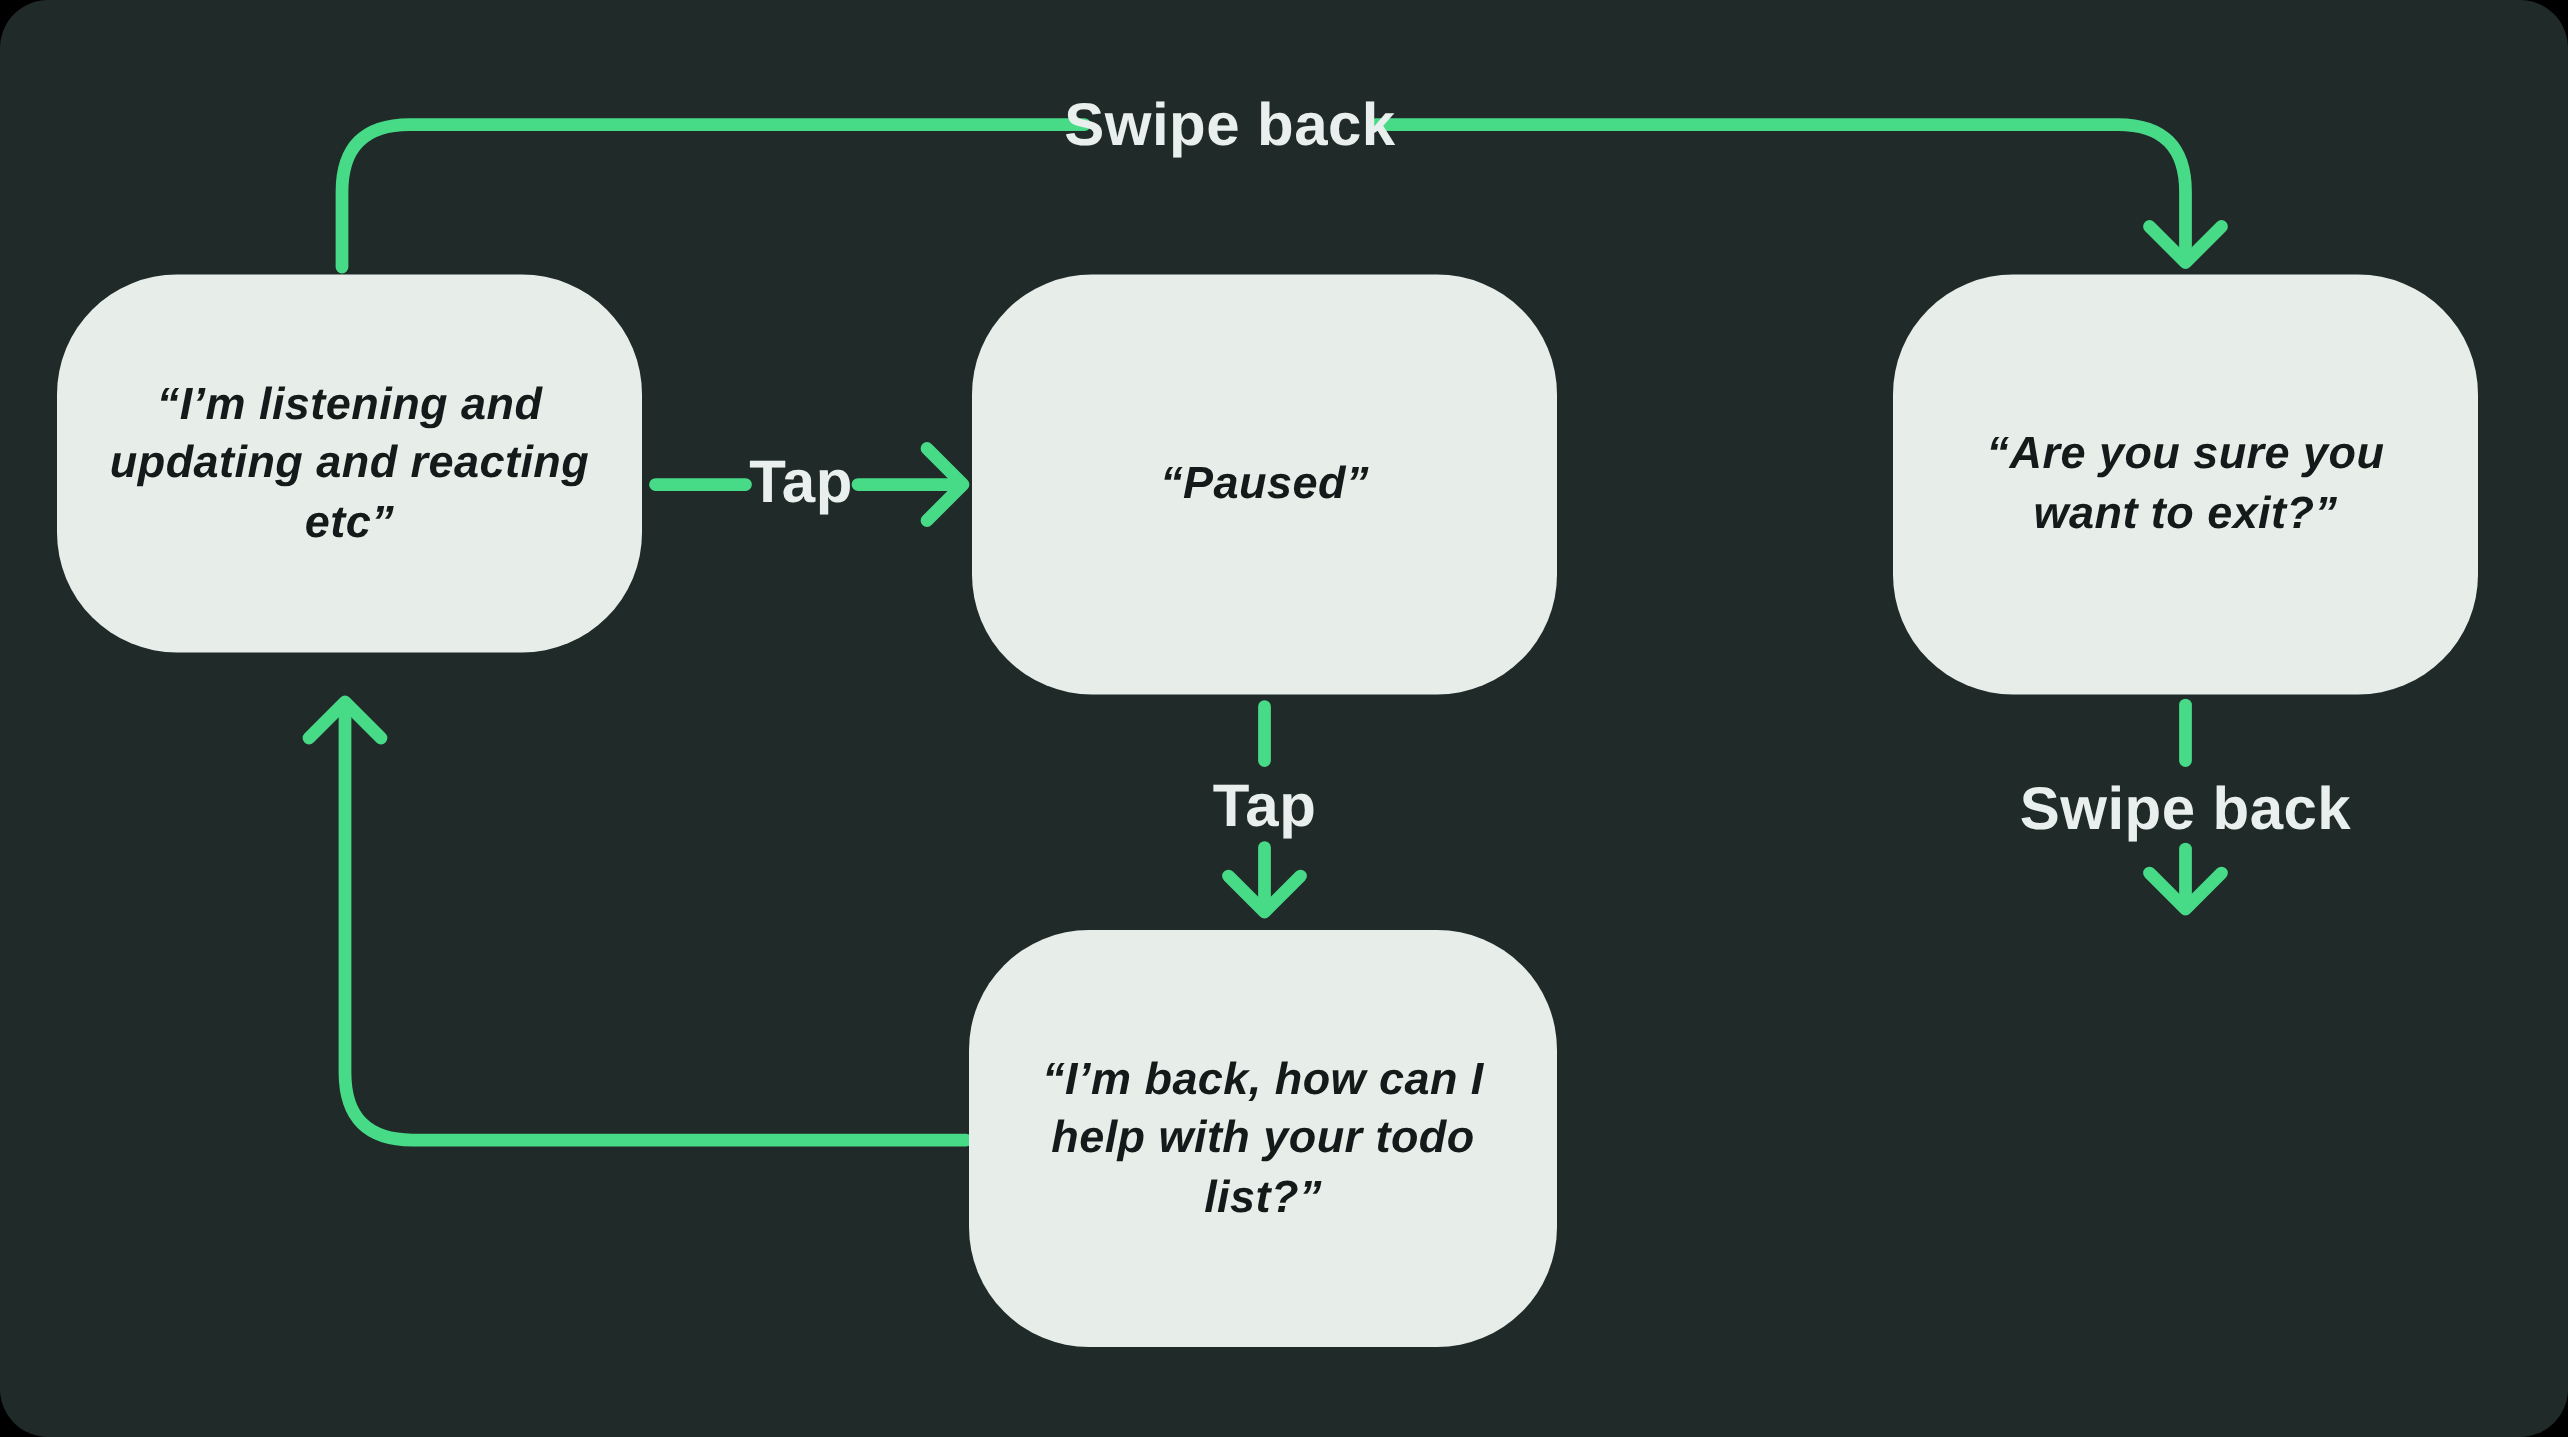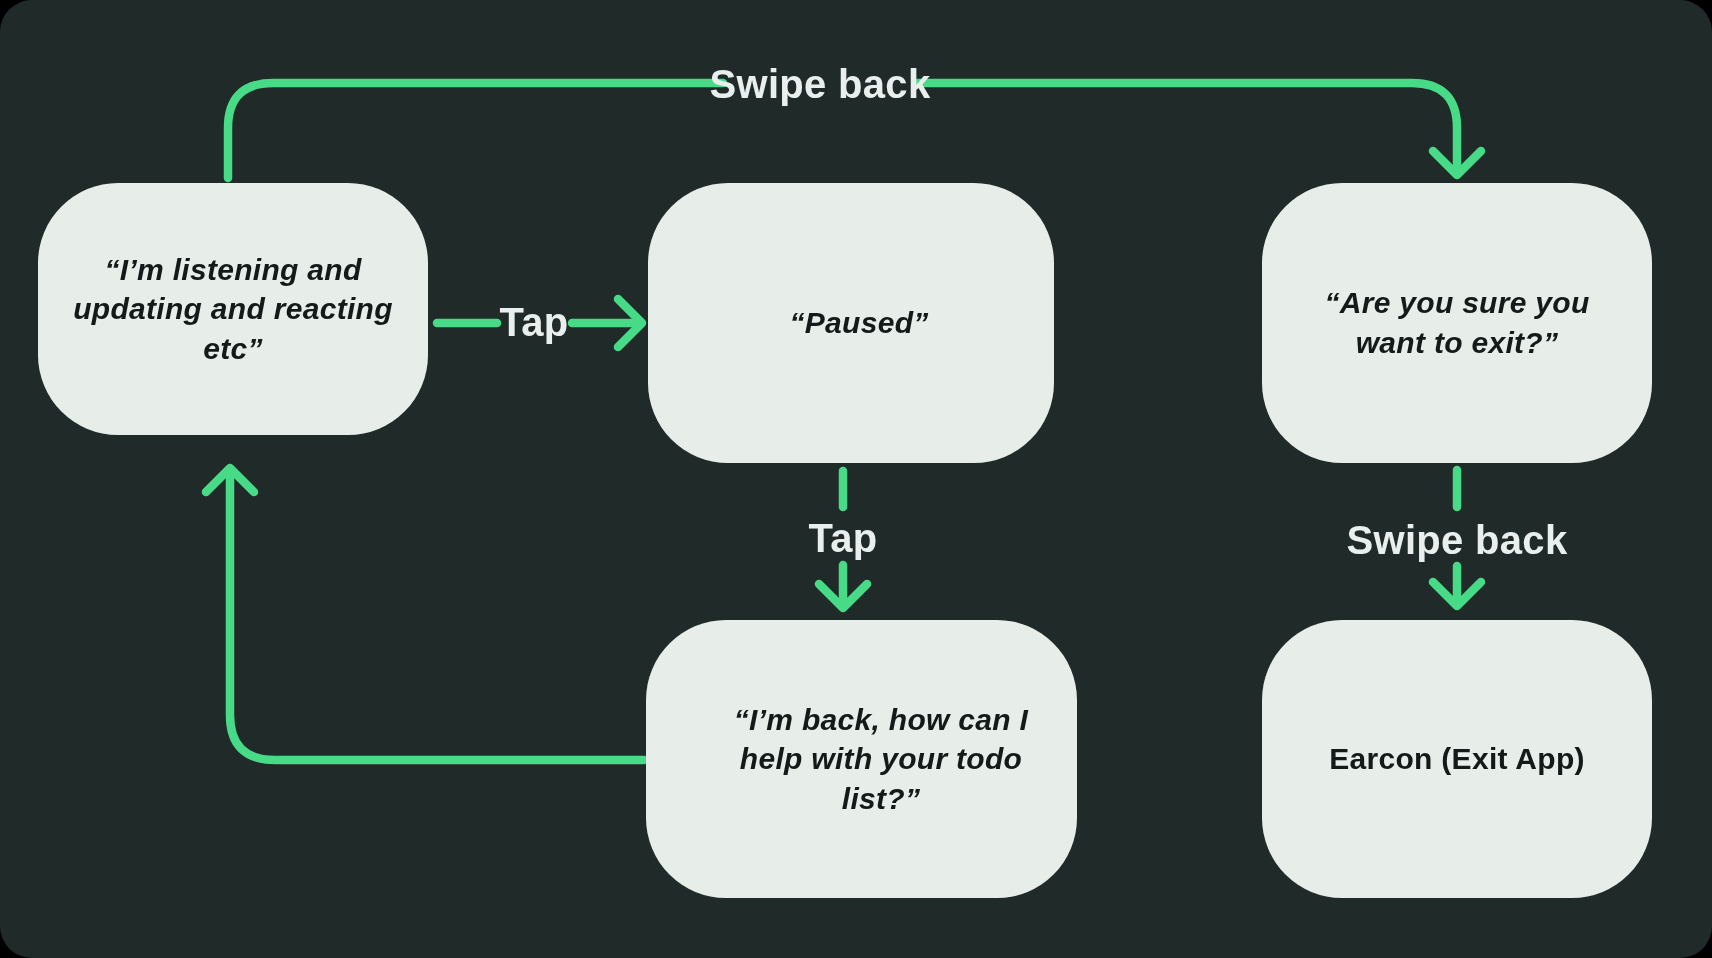--- a/index.html
+++ b/index.html
@@ -105,35 +105,32 @@
       <g>
         <path d="M644 760 H275 Q230 760 230 715 V472"></path>
         <path d="M206 492 L230 468 L254 492"></path>
       </g>
     </svg>
 
     <div class="node" style="left:38px; top:183px; width:390px; height:252px;">
       <div class="txt">“I’m listening and updating and reacting etc”</div>
     </div>
 
-    <div class="node" style="left:648px; top:183px; width:390px; height:280px;padding-left:16px;">
+    <div class="node" style="left:648px; top:183px; width:390px; height:280px;">
       <div class="txt">“Paused”</div>
     </div>
 
     <div class="node" style="left:1262px; top:183px; width:390px; height:280px;">
       <div class="txt">“Are you sure you want to exit?”</div>
     </div>
 
-    <div class="node" style="left:646px; top:620px; width:392px; height:278px;padding-left:39px;">
+    <div class="node" style="left:646px; top:620px; width:392px; height:278px;">
       <div class="txt">“I’m back, how can I help with your todo list?”</div>
     </div>
 
-    <div class="node plain" style="left:1262px; top:620px; width:390px; height:278px;">
-      <div class="txt">Earcon (Exit App)</div>
-    </div>
 
     <div class="edge-label" style="left:820px; top:84px;">Swipe back</div>
 
     <div class="edge-label" style="left:534px; top:322px;">Tap</div>
 
     <div class="edge-label" style="left:843px; top:538px;">Tap</div>
 
     <div class="edge-label" style="left:1457px; top:540px;">Swipe back</div>
 
   </div>

